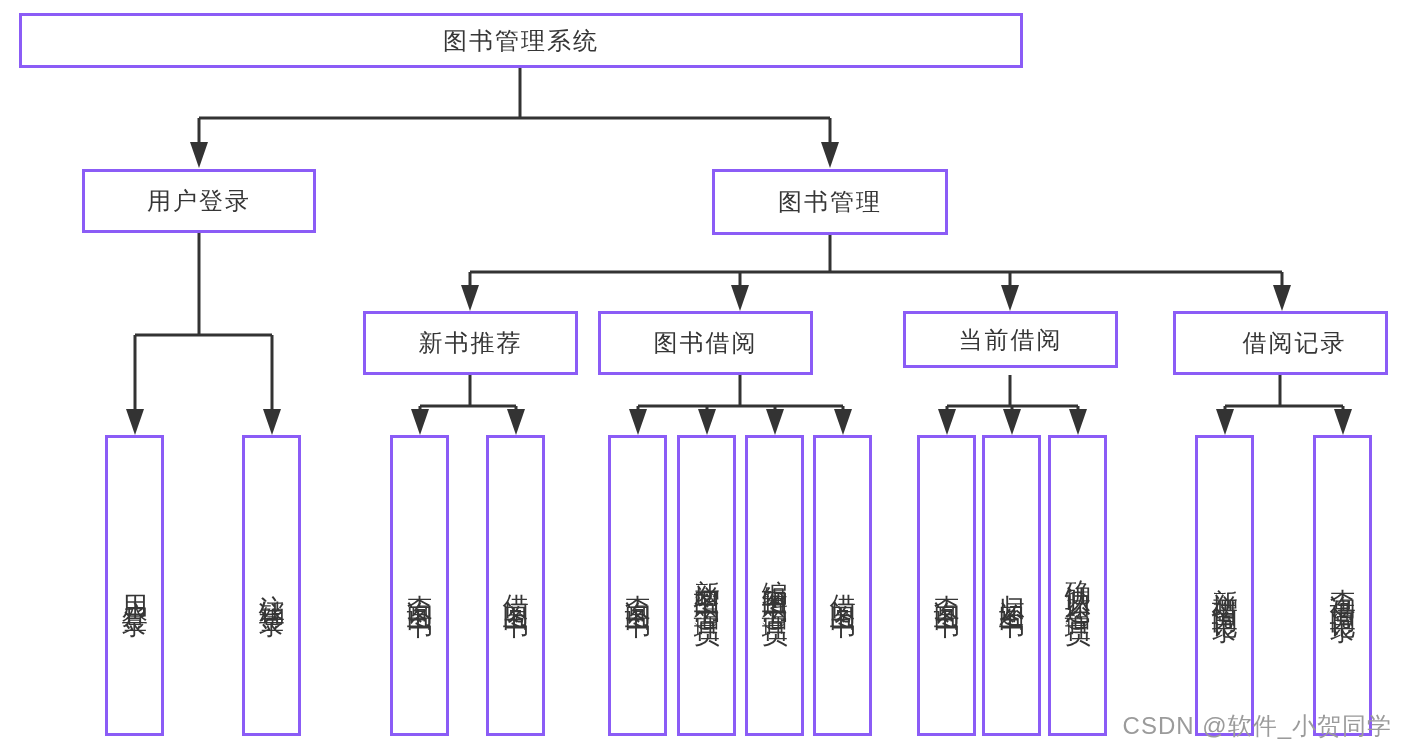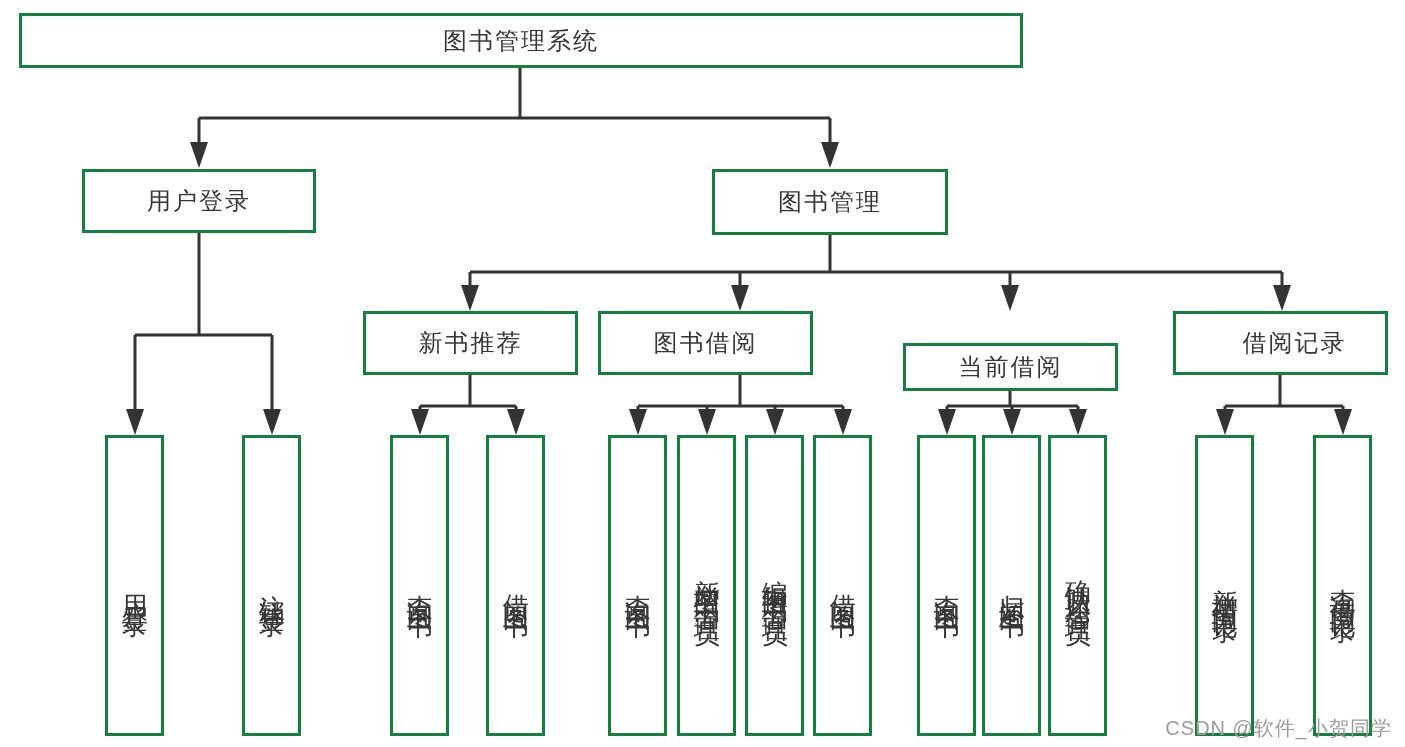--- a/index.html
+++ b/index.html
@@ -1,37 +1,37 @@
 <!DOCTYPE html>
 <html><head>
 <meta charset="utf-8">
 <style>
   html, body { margin: 0; padding: 0; background: #ffffff; }
   body { width: 1405px; height: 747px; font-family: "Liberation Sans", "DejaVu Sans", sans-serif; }
   .stage { position: relative; width: 1405px; height: 747px; background: #ffffff; overflow: hidden; }
   .connectors { position: absolute; left: 0; top: 0; width: 1405px; height: 747px; }
   .node {
     position: absolute; box-sizing: border-box;
-    border: 3px solid #15803d; background: #ffffff;
+    border: 3px solid #8b5cf6; background: #ffffff;
     display: flex; align-items: center; justify-content: center;
     color: #363636;
   }
   .h-node { font-size: 24px; letter-spacing: 2px; white-space: nowrap; }
   .root-node { left: 19px; top: 13px; width: 1004px; height: 55px; }
   .v-node span {
     writing-mode: vertical-rl;
     font-size: 26px;
     letter-spacing: 6px;
     line-height: 1.05;
     max-height: 100%;
     color: #363636;
   }
   .watermark {
     position: absolute; right: 13px; bottom: 5px;
-    font-size: 20px; color: #9b9b9b; letter-spacing: 1px;
+    font-size: 24px; color: #9b9b9b; letter-spacing: 1px;
     white-space: nowrap;
   }
 </style>
 </head>
 <body>
 
 <div class="stage">
 
   <svg class="connectors" viewBox="0 0 1405 747" xmlns="http://www.w3.org/2000/svg">
     <g stroke="#333333" stroke-width="3" fill="none">
@@ -109,21 +109,21 @@
   <div class="node h-node" style="left:712px; top:169px; width:236px; height:66px;text-align:right;">
     <span>图书管理</span>
   </div>
 
   <div class="node h-node" style="left:363px; top:311px; width:215px; height:64px;">
     <span>新书推荐</span>
   </div>
   <div class="node h-node" style="left:598px; top:311px; width:215px; height:64px;">
     <span>图书借阅</span>
   </div>
-  <div class="node h-node" style="left:903px; top:311px; width:215px; height:48px;margin-top:32px;">
+  <div class="node h-node" style="left:903px; top:311px; width:215px; height:57px;">
     <span>当前借阅</span>
   </div>
   <div class="node h-node" style="left:1173px; top:311px; width:215px; height:64px;padding-left:28px;">
     <span>借阅记录</span>
   </div>
 
   <div class="node v-node" style="left:105px; top:435px; width:59px; height:301px;">
     <span>用户登录</span>
   </div>
   <div class="node v-node" style="left:242px; top:435px; width:59px; height:301px;">

